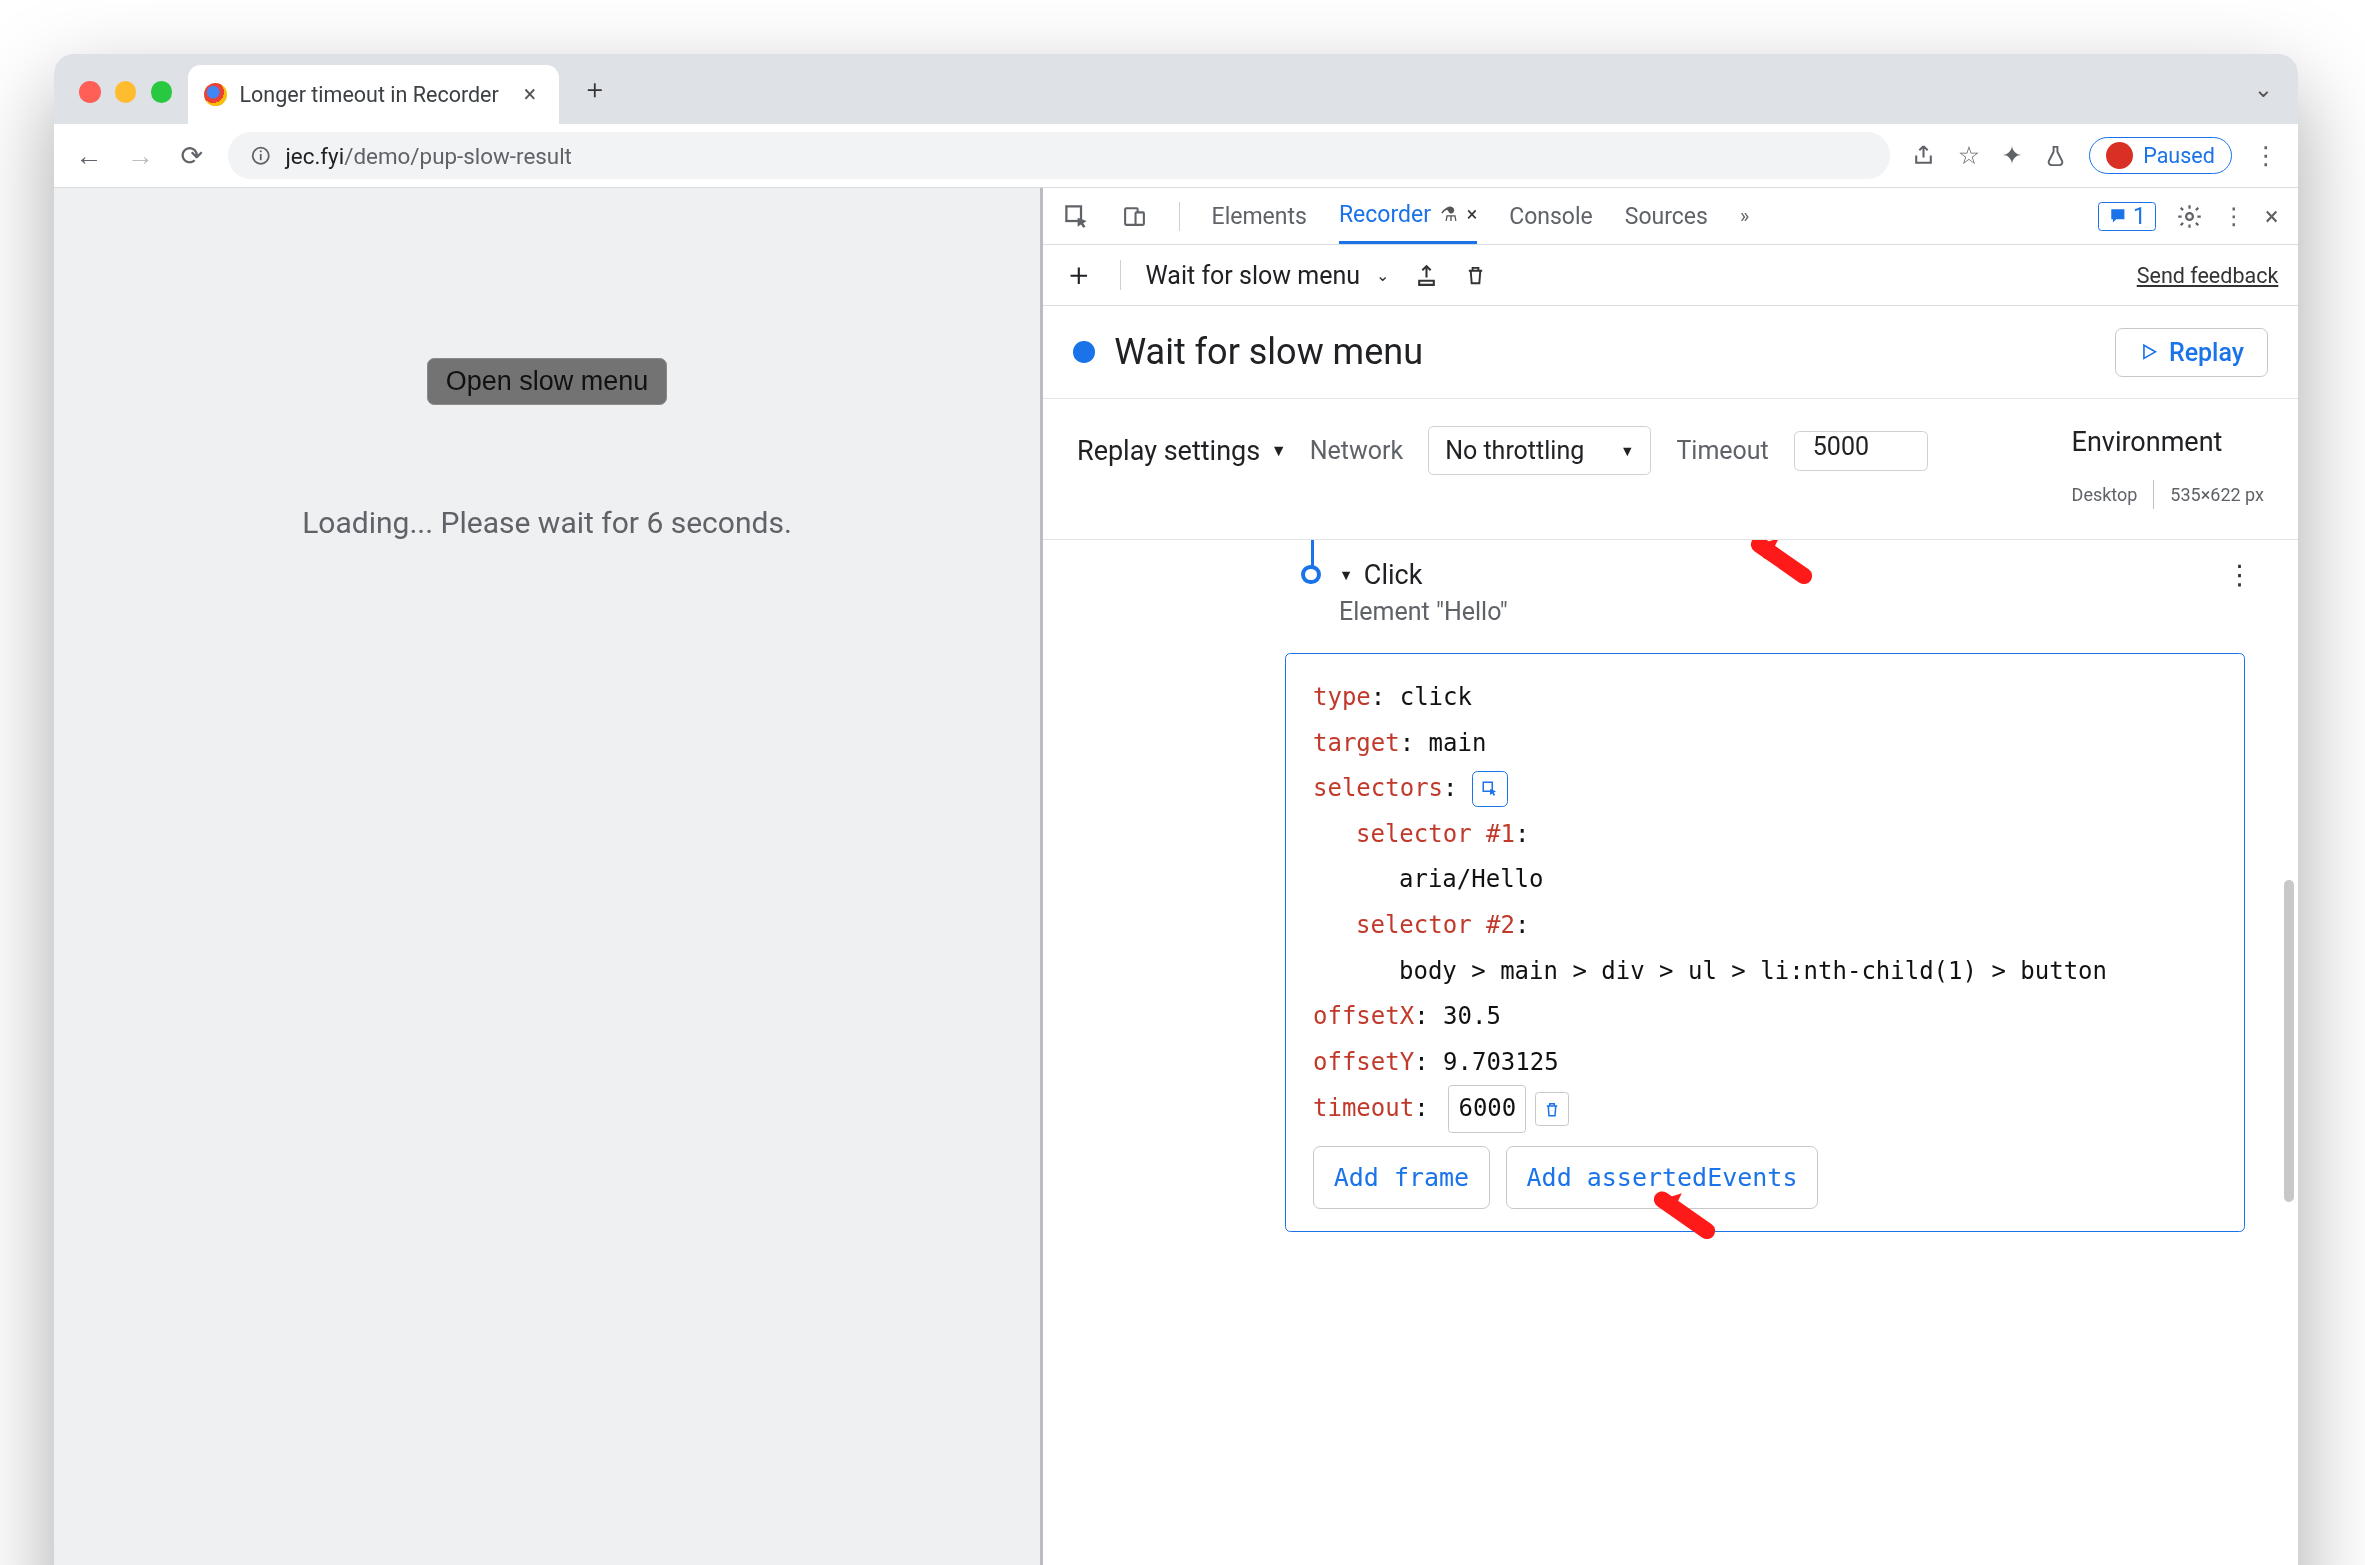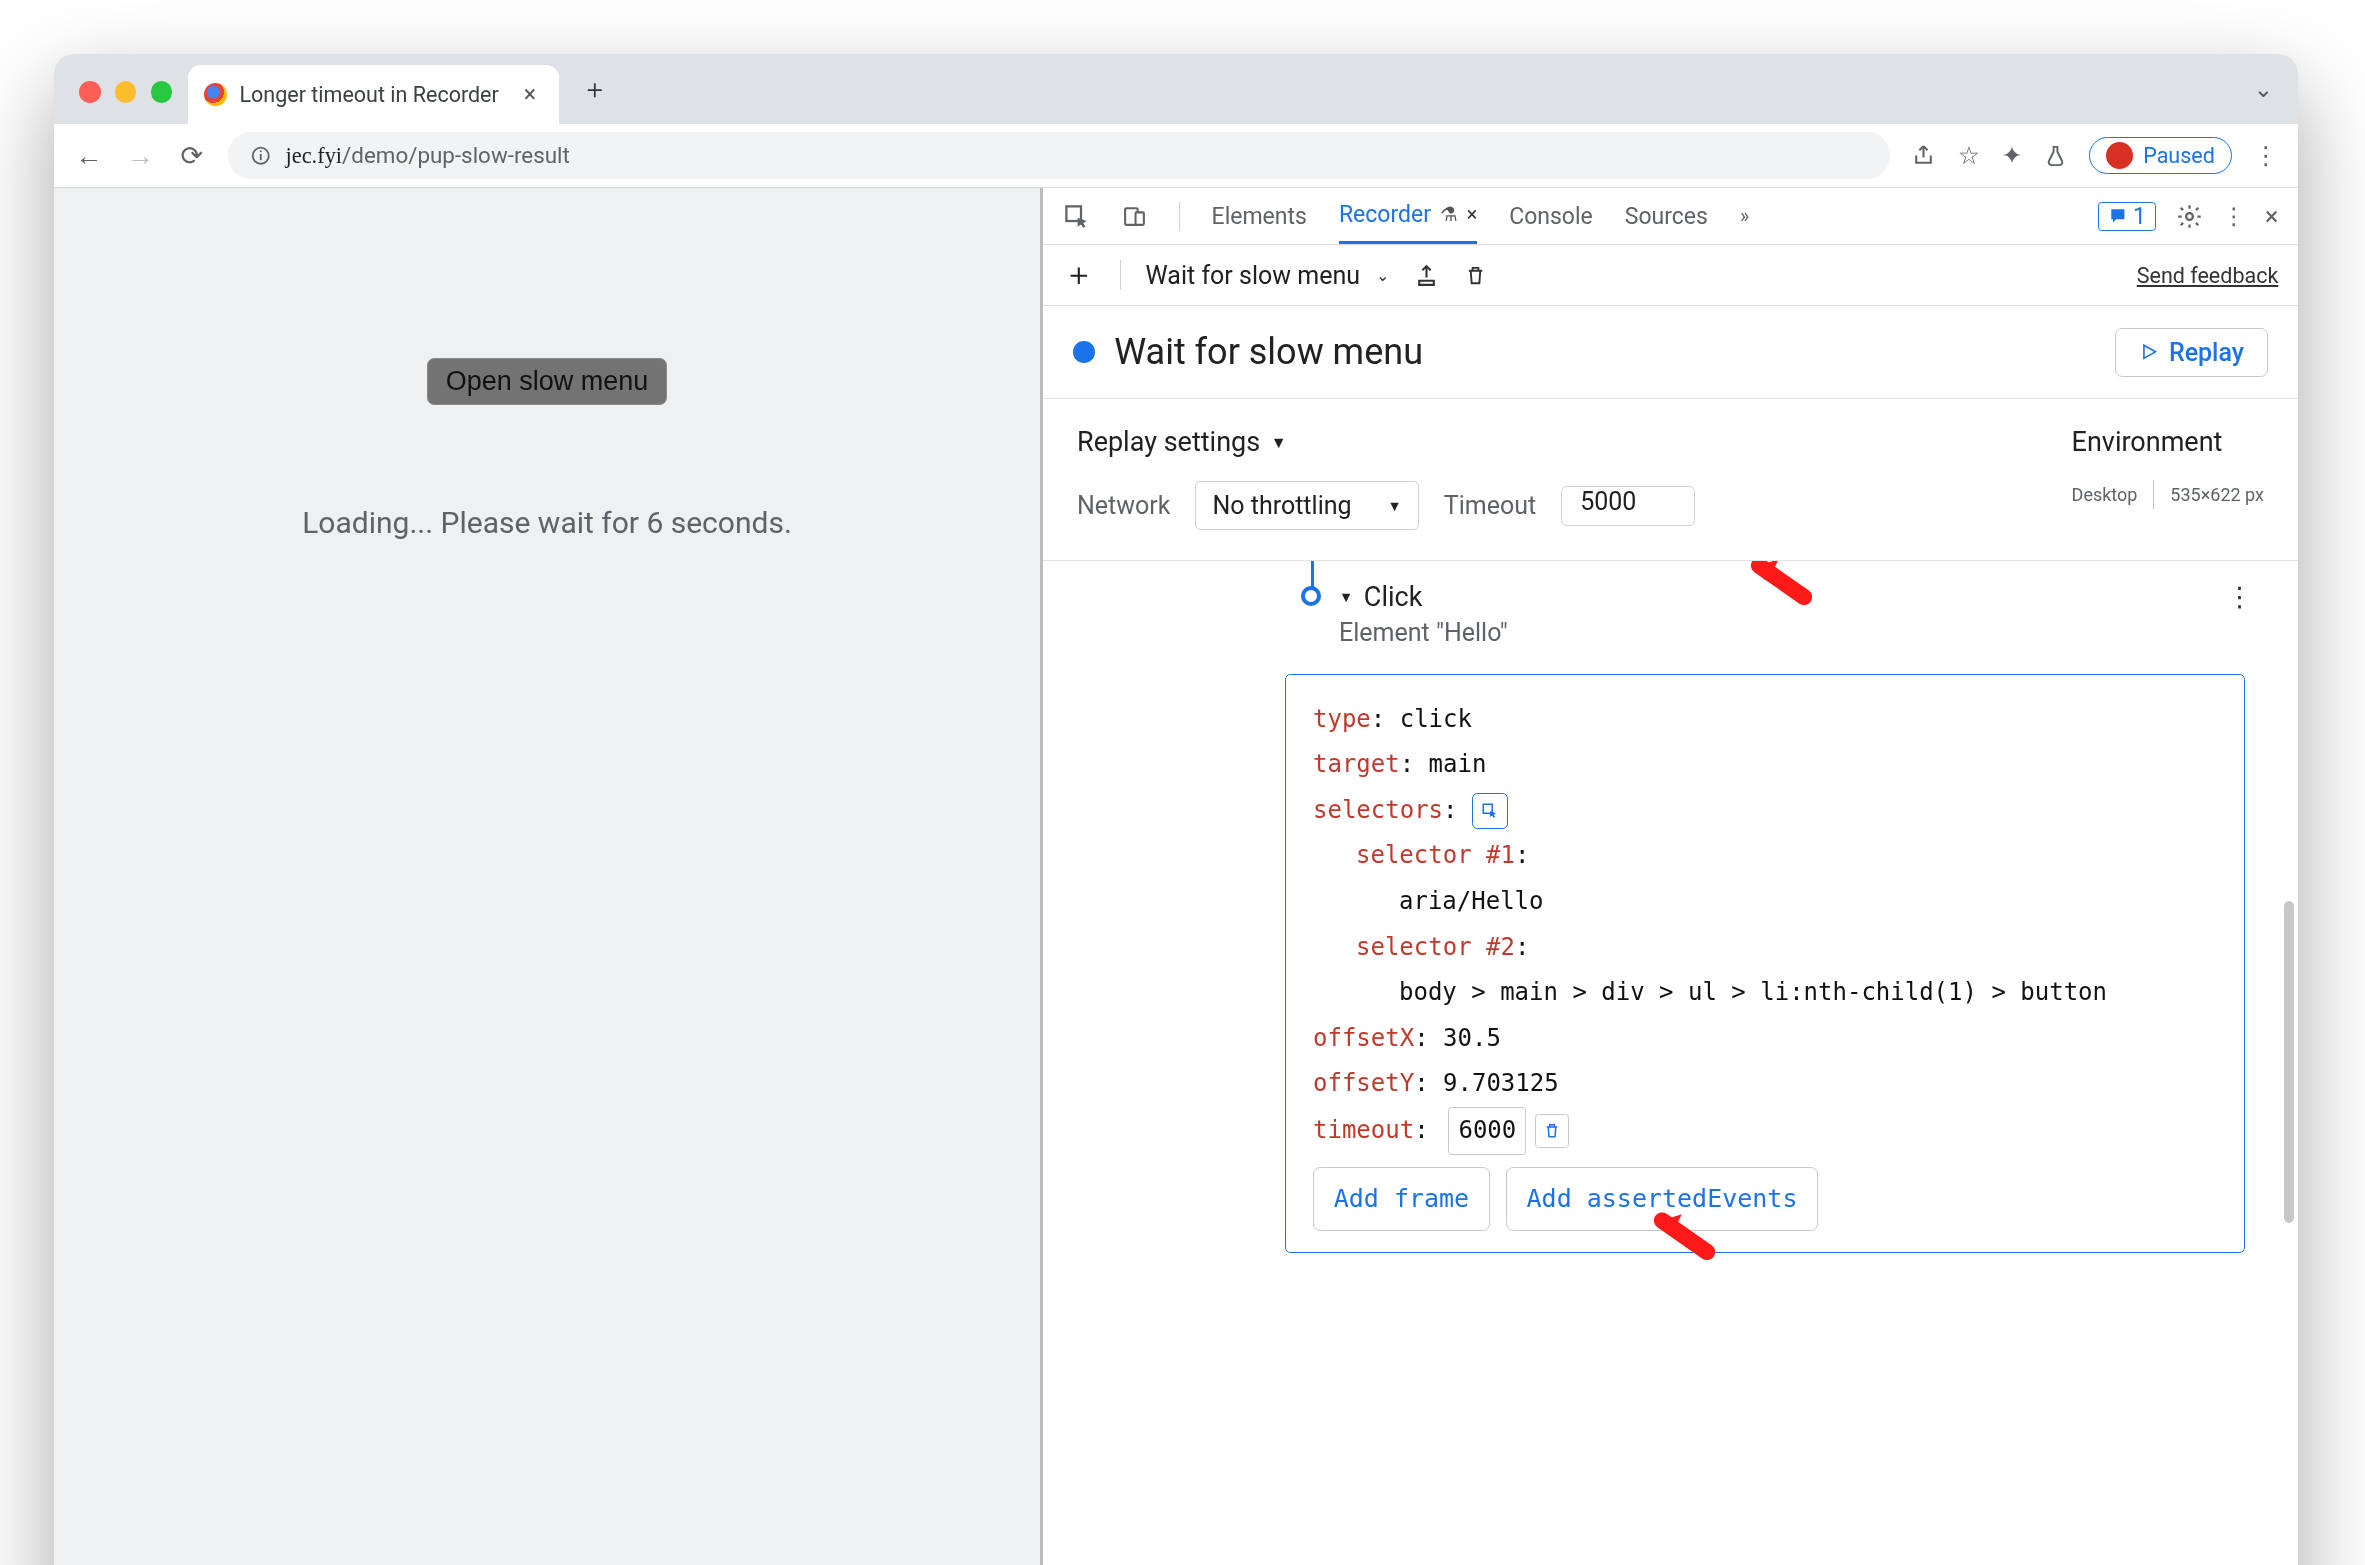--- a/index.html
+++ b/index.html
@@ -71,21 +71,21 @@
     background: #f1f3f4;
     border-radius: 23px;
     display: flex;
     align-items: center;
     padding: 0 21.5px;
     gap: 14.3px;
     font-size: 22.4px;
     color: #3c4043;
   }
   .addr svg { flex-shrink:0;}
-  .addr .url strong { color:#202124; font-weight:400;font-family:Liberation Serif, serif;}
+  .addr .url strong { color:#202124; font-weight:400;}
   .addr .url span.rest { color:#5f6368;}
   .tb-actions { display:flex; align-items:center; gap: 21.5px; font-size: 25px; color:#5f6368;}
   .paused-pill { display:flex;align-items:center;gap:10.7px;border:1.8px solid #1a73e8;border-radius:21.5px;padding:3.6px 16px;color:#1a73e8;font-size:21.5px;}
   .paused-pill .av{width:27px;height:27px;border-radius:50%;background:#d93025;}
   .content {
     flex:1;
     display:flex;
     min-height:0;
   }
   .page-side {
@@ -137,21 +137,21 @@
   }
   .recording-hdr .left{display:flex;align-items:center;gap:19.7px;}
   .recording-hdr .dot{width:21.5px;height:21.5px;border-radius:50%;background:#1a73e8;}
   .recording-hdr .title{font-size:36px;color:#202124;}
   .recording-hdr .buttons{display:flex;gap:16px;}
   .btn-outline{display:flex;align-items:center;gap:10.7px;border:1.8px solid #c7c7c7;border-radius:7.2px;padding:9px 23px;font-size:25px;color:#1a73e8;font-weight:500;}
   .btn-primary{display:flex;align-items:center;gap:12.5px;background:#1a73e8;color:#fff;border-radius:7.2px;padding:10.7px 25px;font-size:25px;font-weight:500;}
   .settings-row{
     display:flex;align-items:flex-start;padding:27px 34px 30px 34px;border-bottom:0.9px solid #e3e3e3;gap:54px;
   }
-  .settings-left{display:flex;flex-direction:column;gap:23px;}
+  .settings-left{display:flex;flex-direction:row;gap:23px;}
   .settings-title{font-size:27px;color:#202124;display:flex;align-items:center;gap:10.7px;}
   .settings-controls{display:flex;align-items:center;gap:25px;}
   .settings-controls .lbl{font-size:25px;color:#5f6368;}
   .select-box{border:1.8px solid #d0d0d0;border-radius:5.4px;padding:9px 16px;font-size:25px;color:#202124;display:flex;align-items:center;gap:36px;}
   .input-box{border:1.8px solid #d0d0d0;border-radius:5.4px;padding:0 23px 9px 18px;font-size:25px;color:#202124;width:134px;}
   .env-block{margin-left:auto;}
   .env-title{font-size:27px;color:#202124;margin-bottom:21.5px;}
   .env-vals{font-size:18px;color:#5f6368;display:flex;align-items:center;gap:16px;}
   .env-vals .sep{width:0.9px;height:29px;background:#c0c0c0;}
   .steps-area{position:relative;flex:1;padding:19.7px 36px 0 81px;overflow:auto;}

